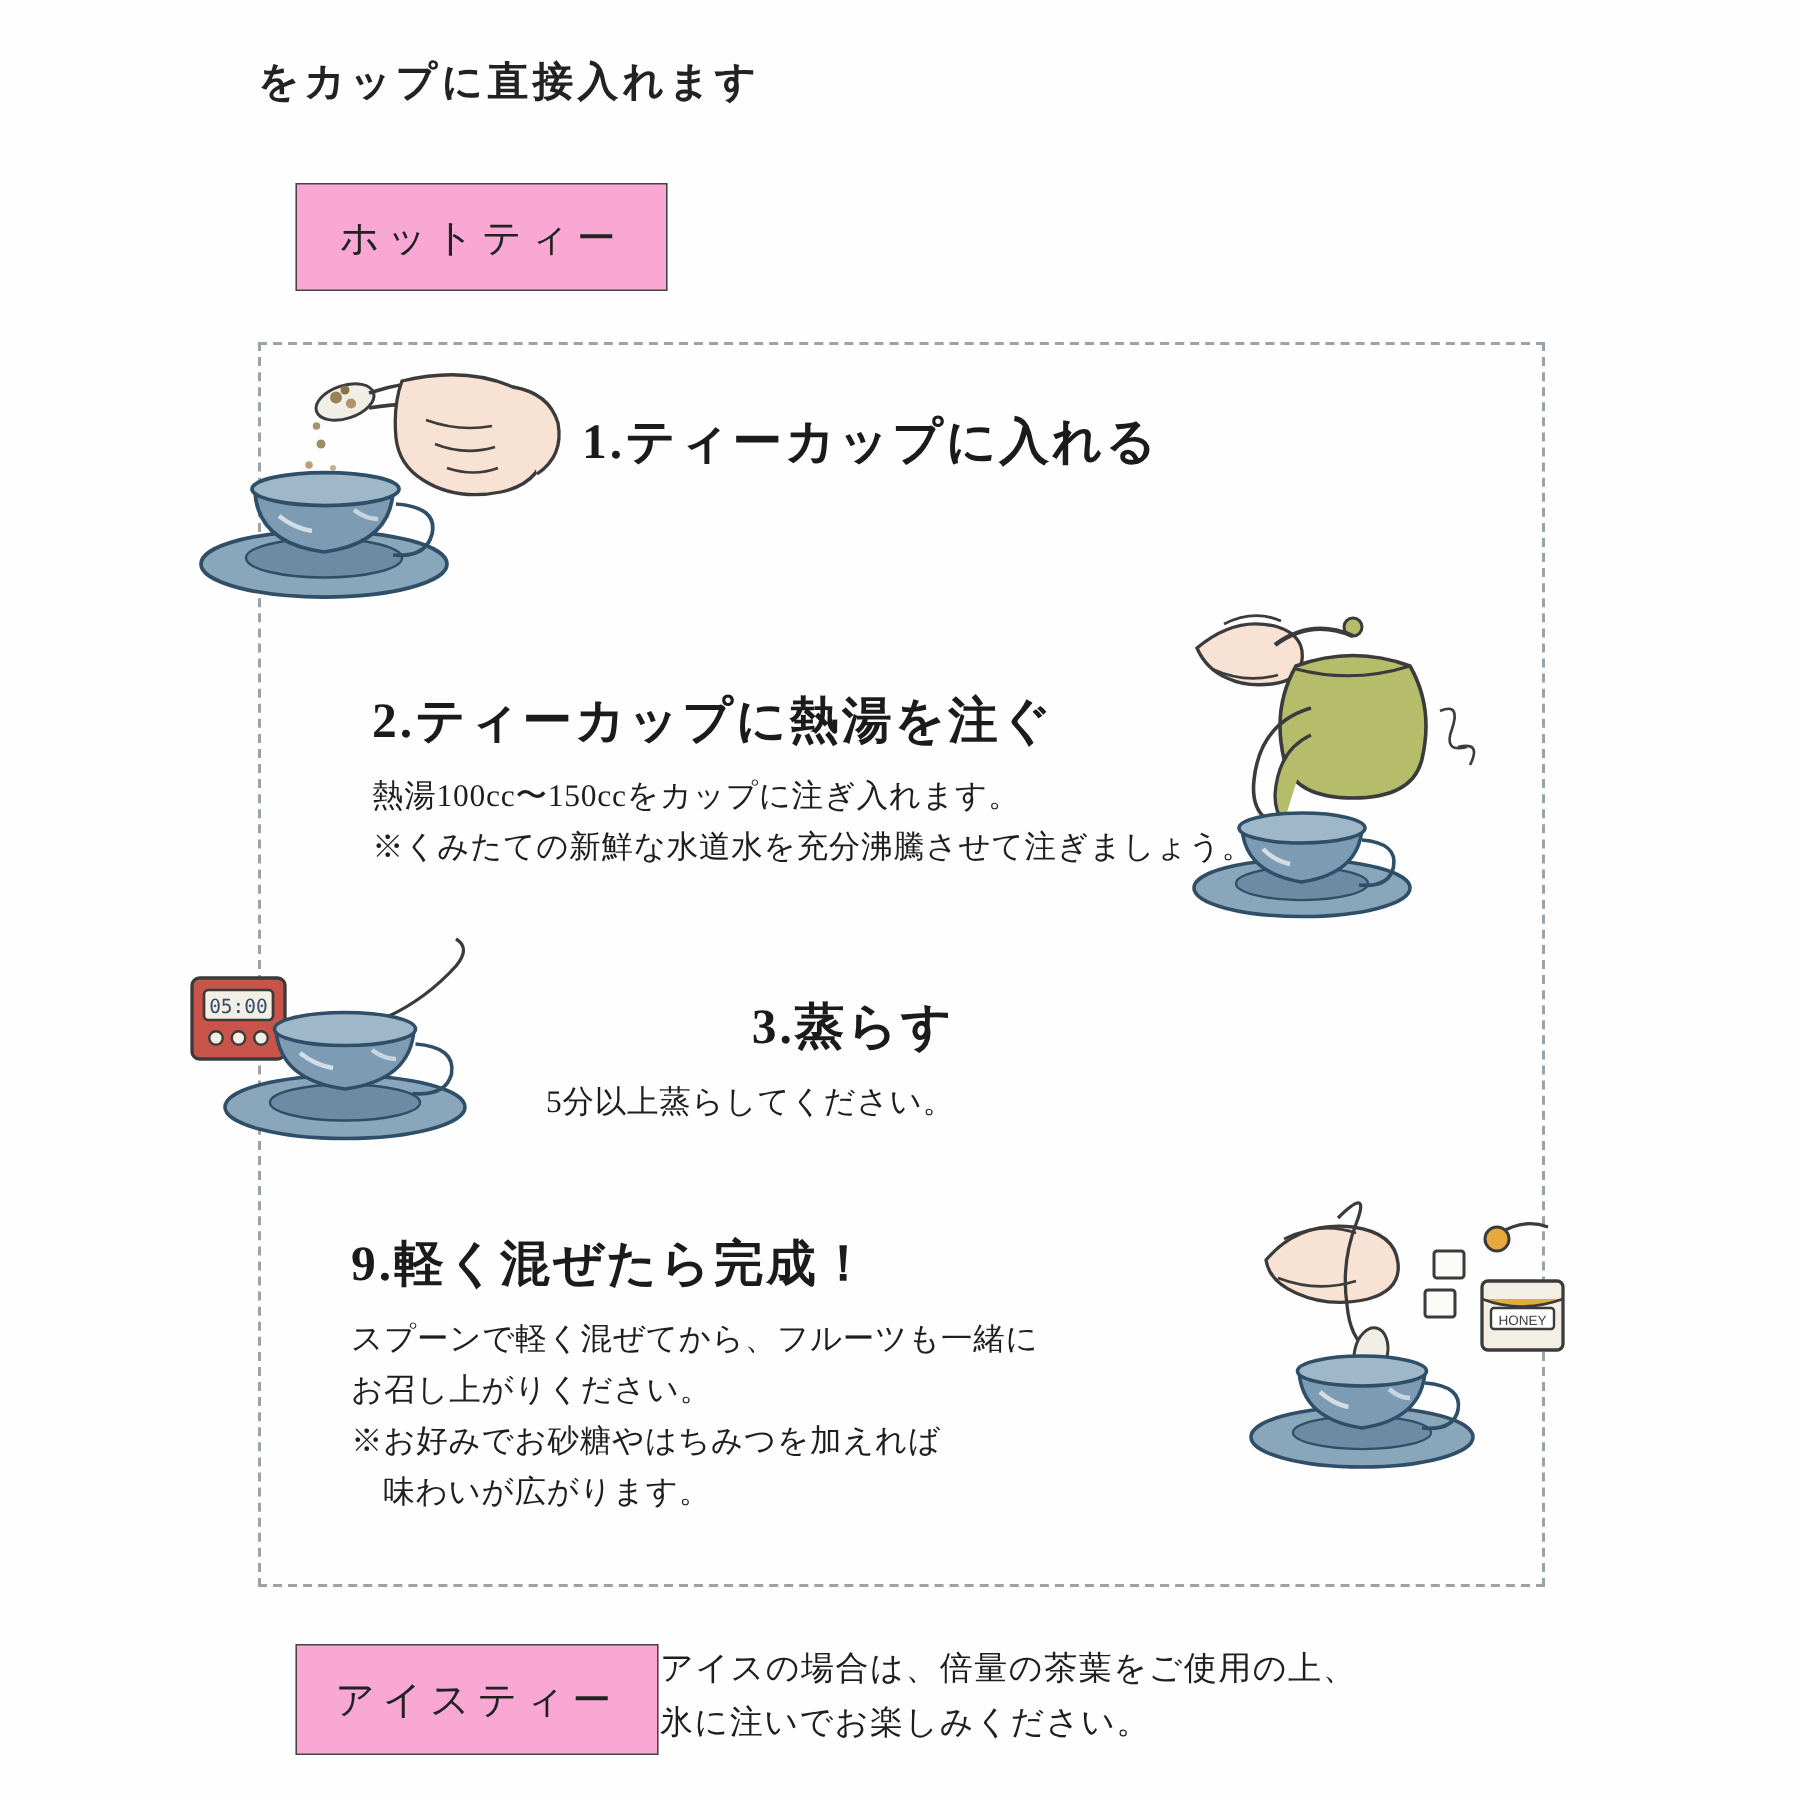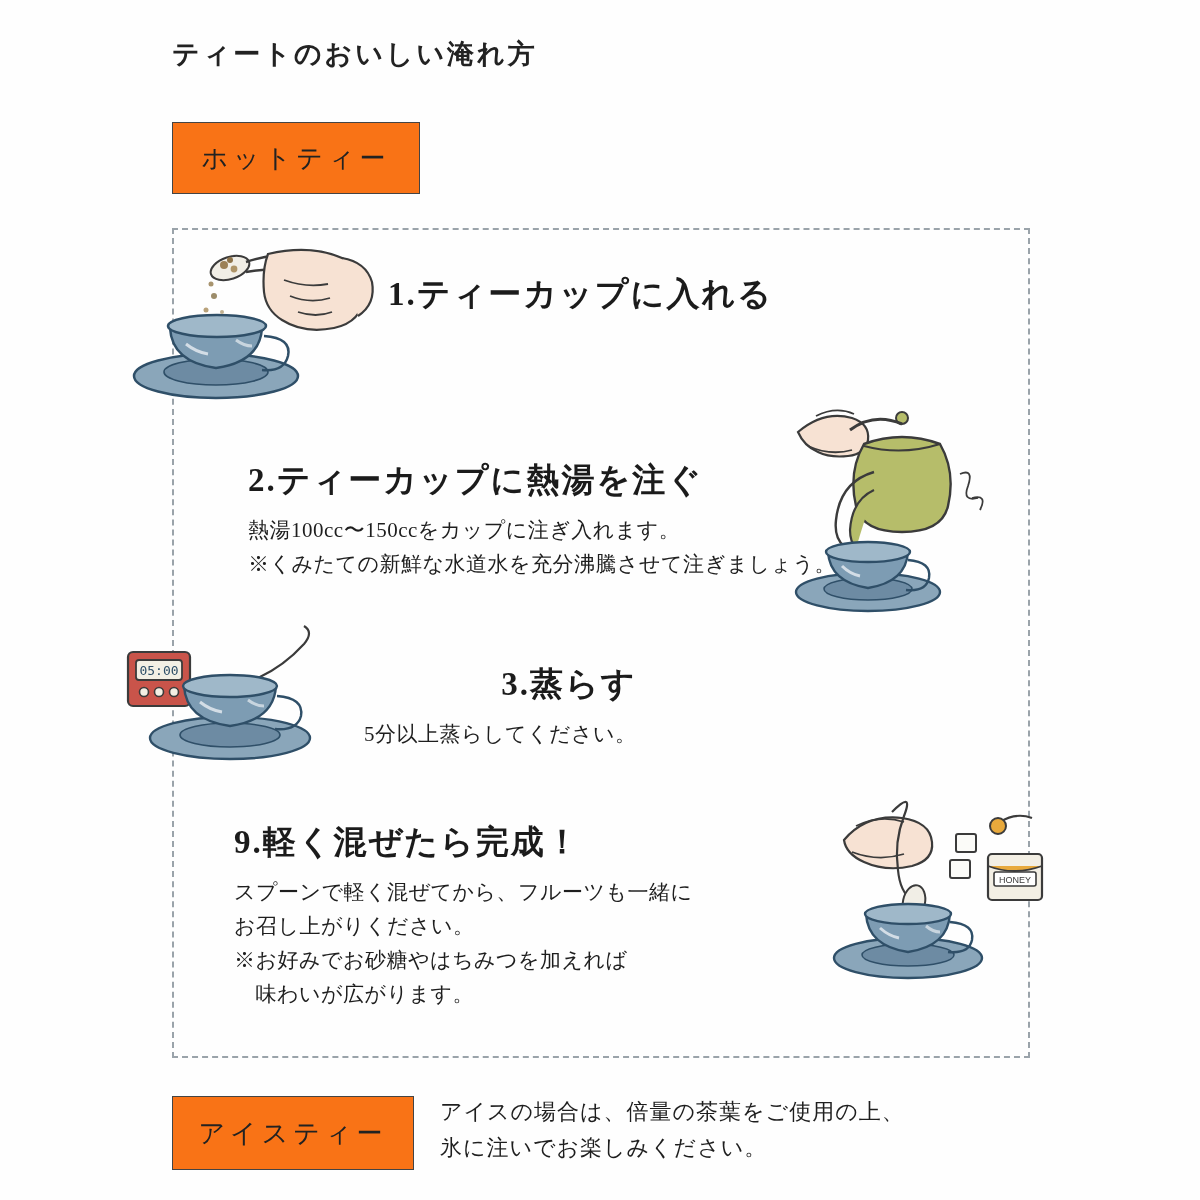--- a/index.html
+++ b/index.html
@@ -29,27 +29,28 @@
     font-size: 27px;
     letter-spacing: 3px;
     color: #222;
     white-space: nowrap;
   }
 
   
   .label-box {
     position: absolute;
     border: 1.5px solid #444;
-    background: #f97316;
+    background: #f9a8d4;
     display: flex;
     align-items: center;
     justify-content: center;
     font-size: 26px;
     letter-spacing: 5px;
     color: #222;
+    margin-left: 25px;
   }
   #hot-label  { left: 172px; top: 122px; width: 246px; height: 70px; }
   #iced-label { left: 172px; top: 1096px; width: 240px; height: 72px; }
 
   .iced-note {
     position: absolute;
     left: 440px;
     top: 1094px;
     font-size: 22px;
     line-height: 1.65;
@@ -100,21 +101,21 @@
   #illus-3 { left: 120px; top: 620px; }
   #illus-4 { left: 830px; top: 786px; }
 
   svg { display: block; overflow: visible; }
 </style>
 </head>
 <body>
 
 <div class="page">
 
-  <h1 class="doc-title">ティートのおいしい淹れ方</h1>
+  <h1 class="doc-title">をカップに直接入れます</h1>
 
   <div class="label-box" id="hot-label">ホットティー</div>
 
   <div class="dashed-panel"></div>
 
   <div class="step" id="step-1">
     <div class="step-title">1.ティーカップに入れる</div>
   </div>
 
   <div class="illus" id="illus-1">

